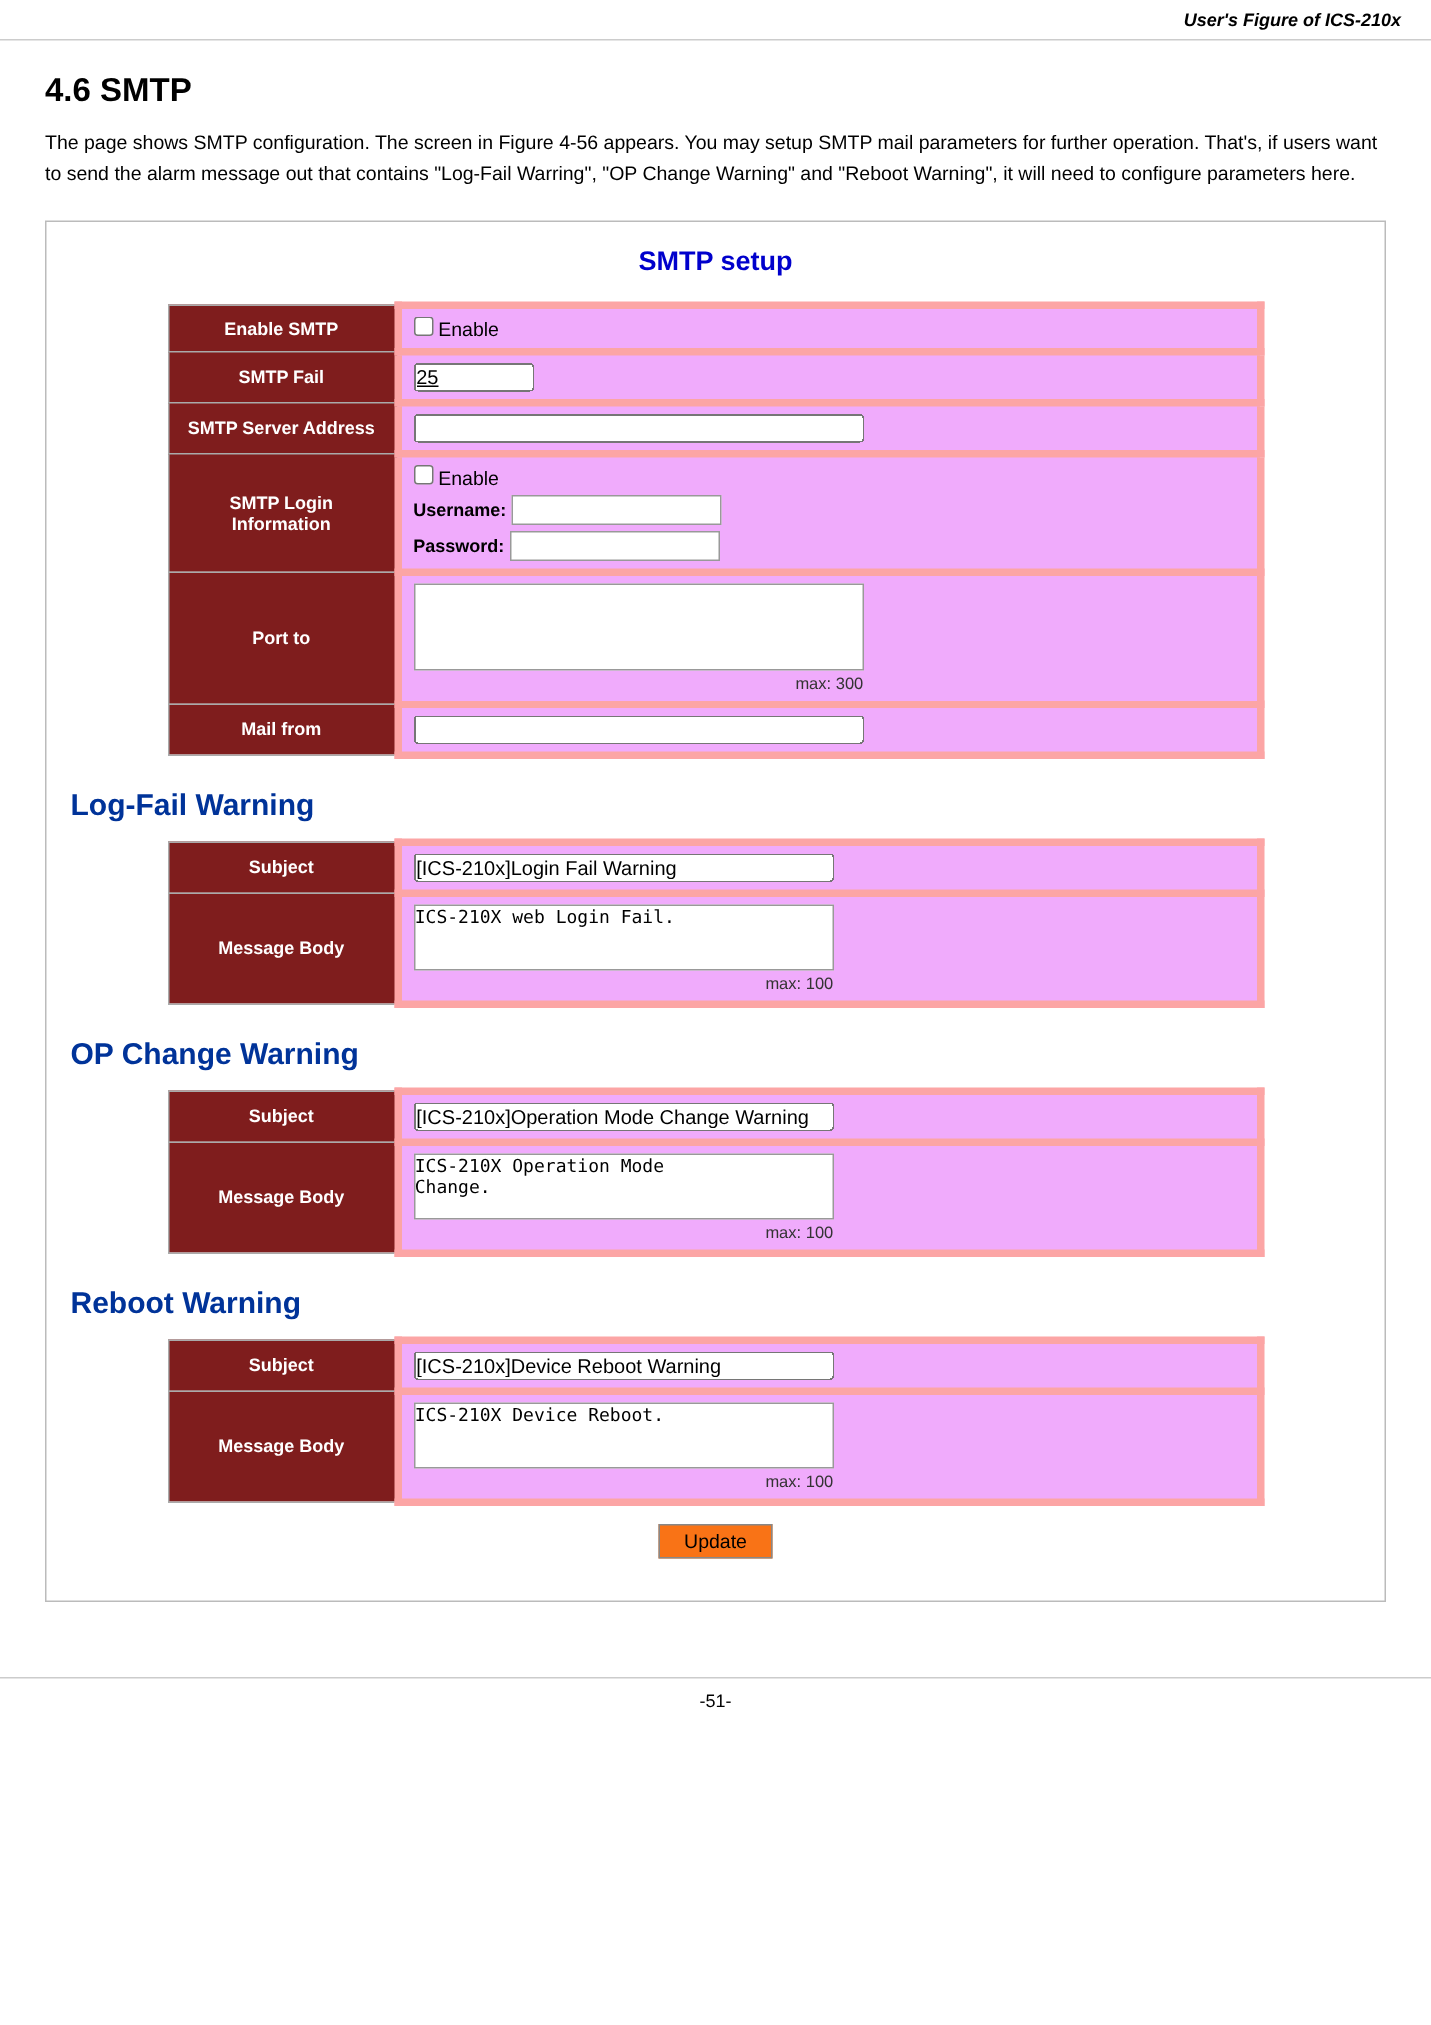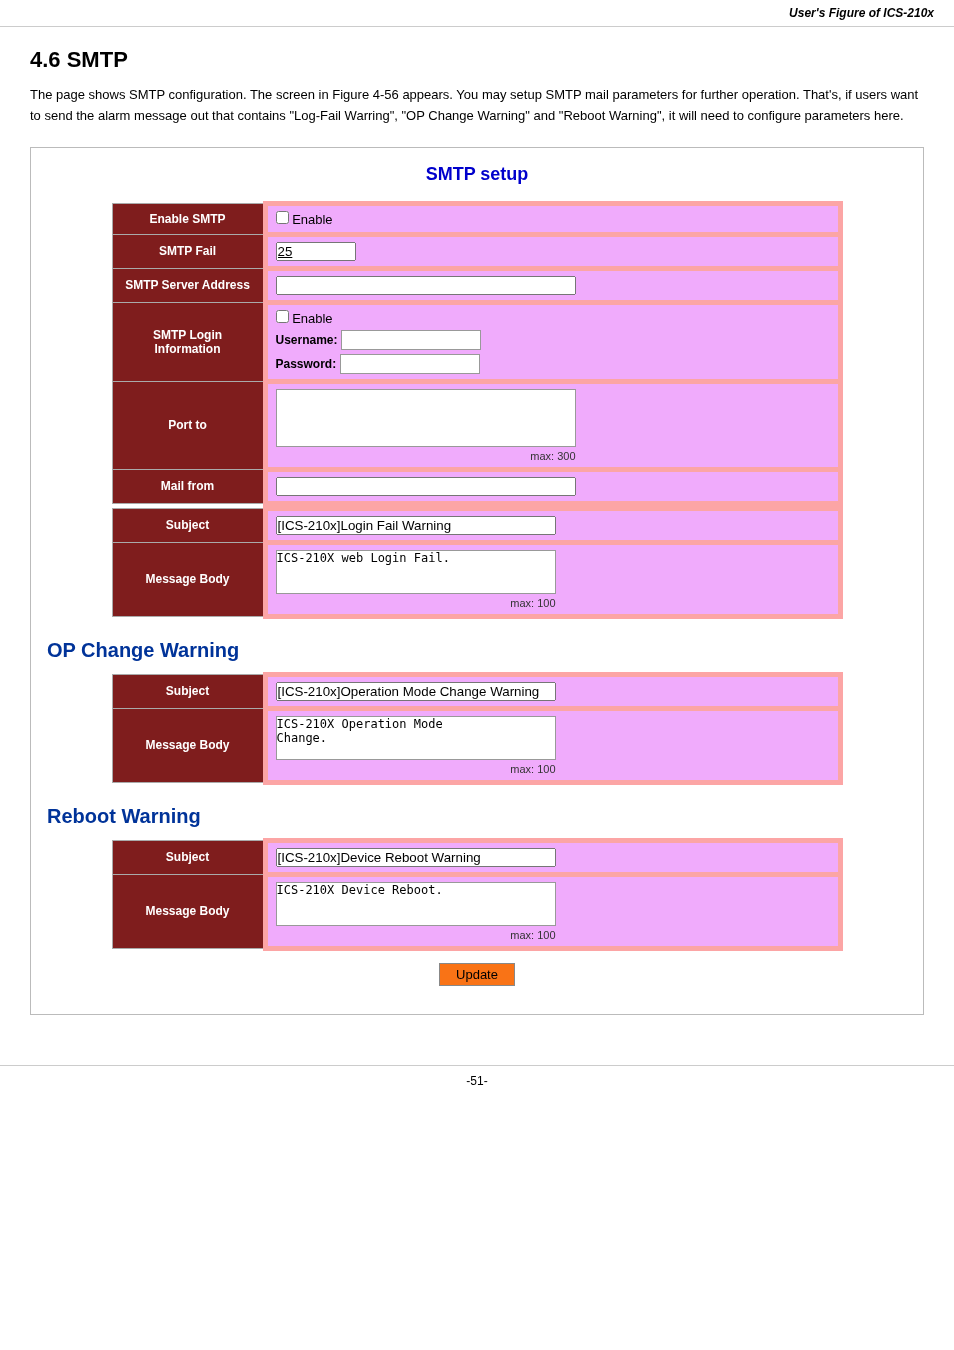--- a/index.html
+++ b/index.html
@@ -200,20 +200,21 @@
 
         <tr>
           <td class="lbl">Mail from</td>
           <td class="inp">
             <input type="text" class="mailfrom-input" value="" style="">
           </td>
         </tr>
       </tbody>
     </table>
 
+    <div class="section-heading" style="margin-left:0;">Log-Fail Warning</div>
 
     <table class="outer-form-table">
       <tbody>
         <tr>
           <td class="lbl">Subject</td>
           <td class="inp">
             <input type="text" class="subject-input" value="[ICS-210x]Login Fail Warning" style="">
           </td>
         </tr>
         <tr>

